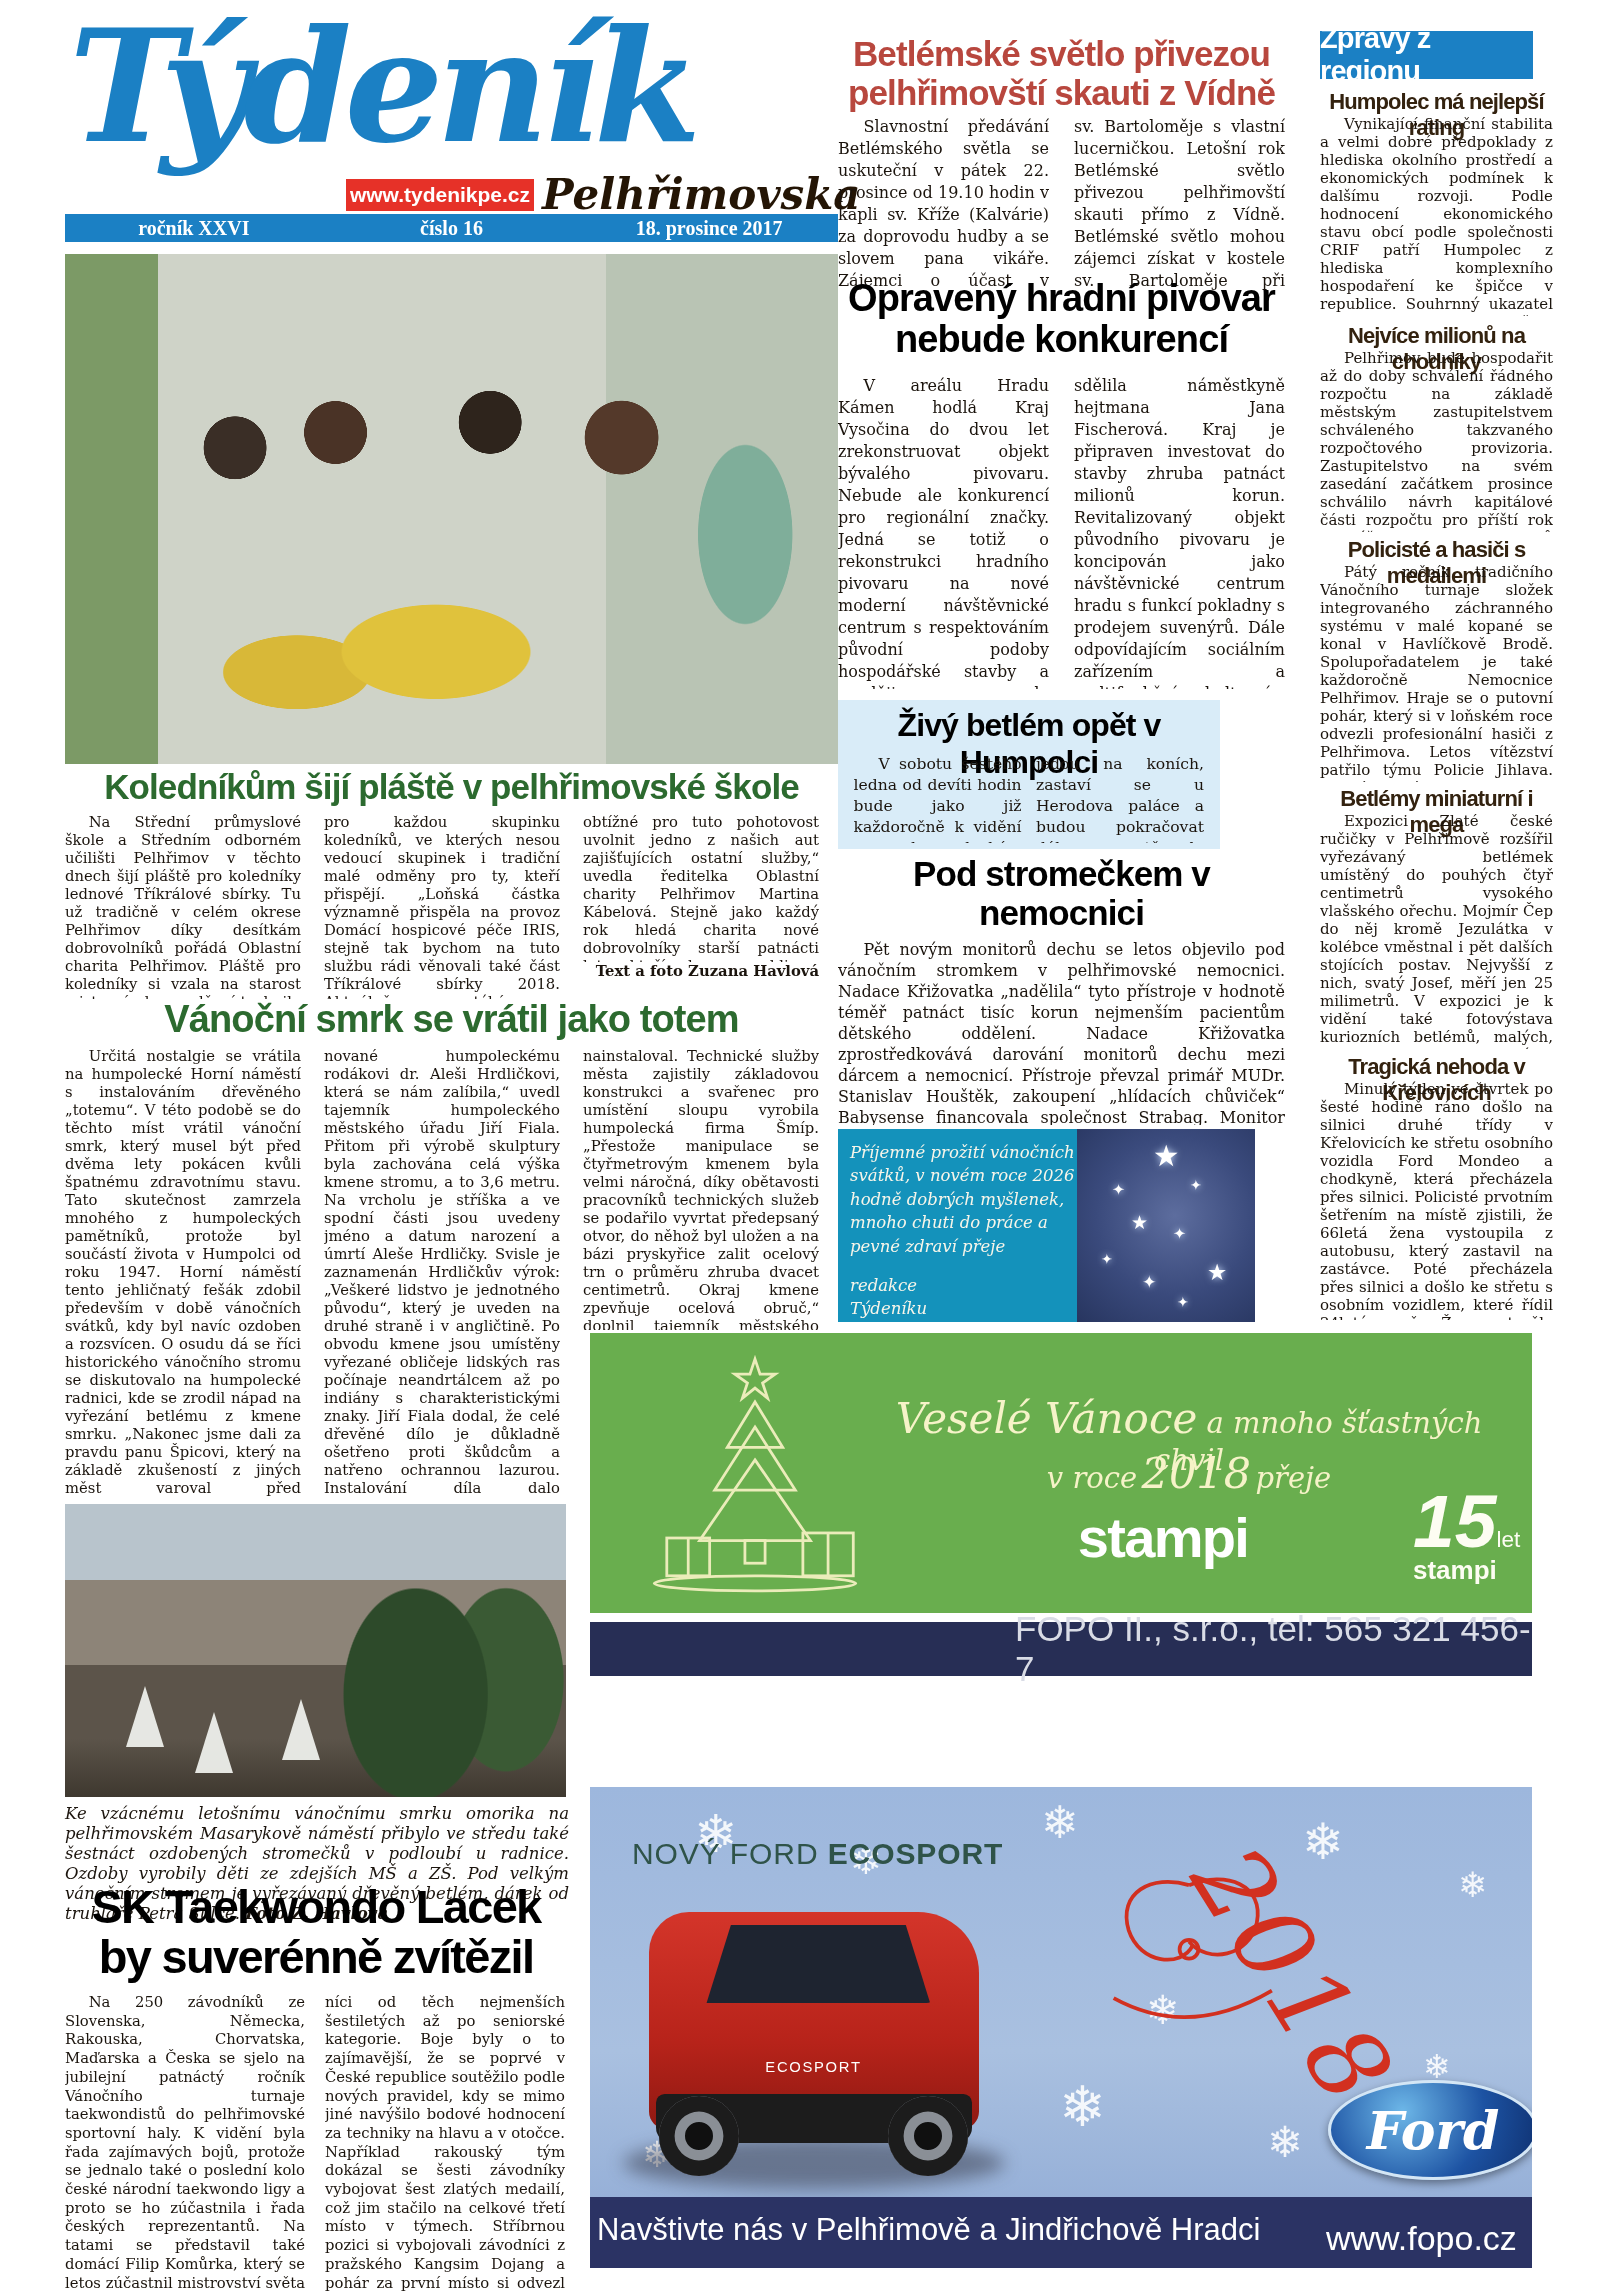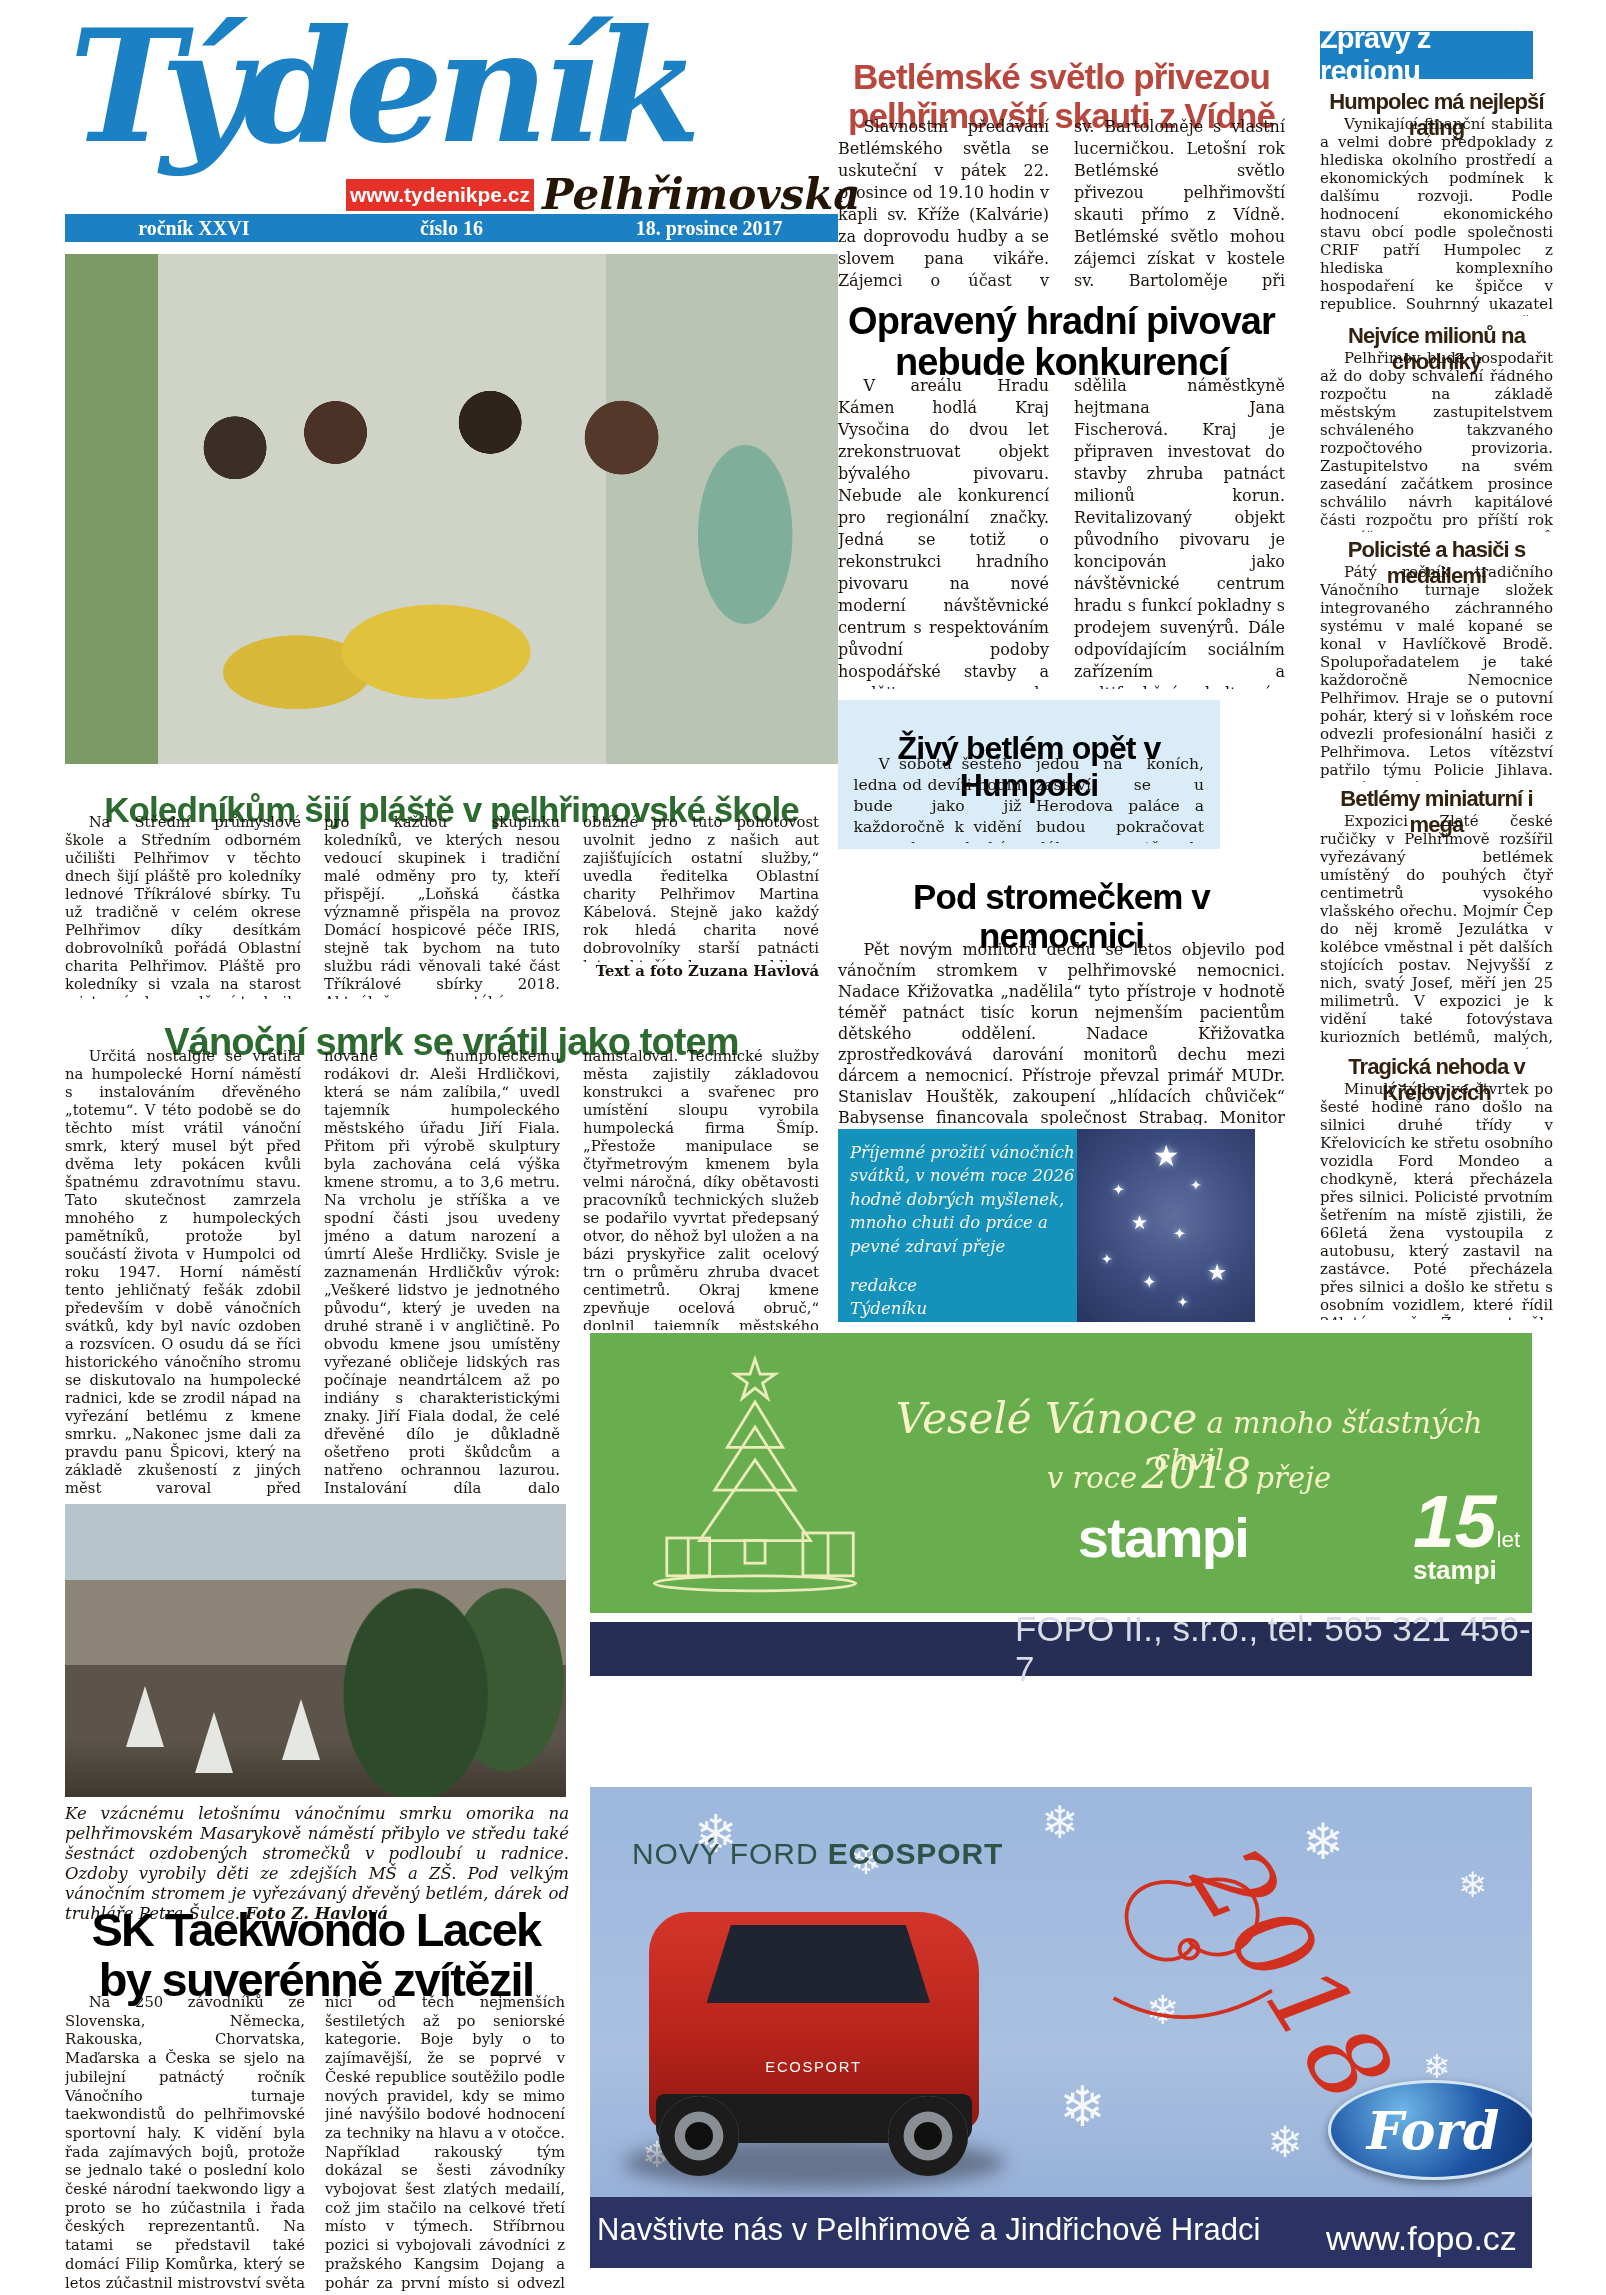--- a/index.html
+++ b/index.html
@@ -1,21 +1,21 @@
 <!DOCTYPE html>
 <html style="font-size:14px"><head>
 <meta charset="utf-8">
 <style>
   html,body{margin:0;padding:0;background:#e8e8e8;}
   #page{position:relative;width:1606px;height:2295px;background:#ffffff;overflow:hidden;
         font-family:"DejaVu Serif",serif;color:#1b140d;}
   .abs{position:absolute;}
   .jt{text-align:justify;overflow:hidden;hyphens:none;}
   .sans{font-family:"Liberation Sans",sans-serif;}
-  .hl{font-family:"Liberation Sans",sans-serif;font-weight:bold;letter-spacing:-0.9px;text-align:center;margin-top:23px;}
+  .hl{font-family:"Liberation Sans",sans-serif;font-weight:bold;letter-spacing:-0.9px;text-align:center;}
   .green{color:#2c6a2f;}
   .brown{color:#000000;}
   .redhl{color:#b8473e;}
   
   #masthead-title{left:69px;top:8.7px;width:625px;font-size:155px;line-height:1;font-style:italic;
      font-weight:bold;color:#1b80c4;letter-spacing:-7px;}
   #masthead-url-box{left:346px;top:179px;width:188px;height:32px;background:#e63128;display:flex;
      align-items:center;justify-content:center;color:#fff;font-weight:bold;font-size:21px;}
   #masthead-region{left:542px;top:170px;font-size:42px;font-style:italic;font-weight:bold;color:#241505;}
   #masthead-bar{left:65px;top:214px;width:773px;height:28px;background:#1b80c4;display:flex;

